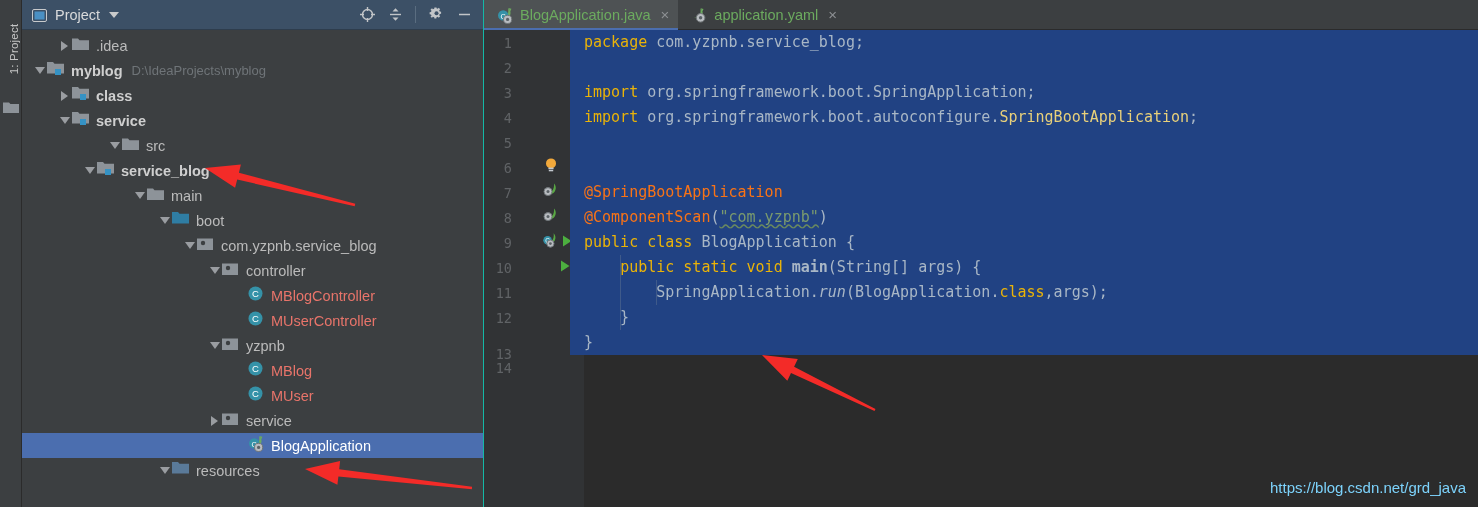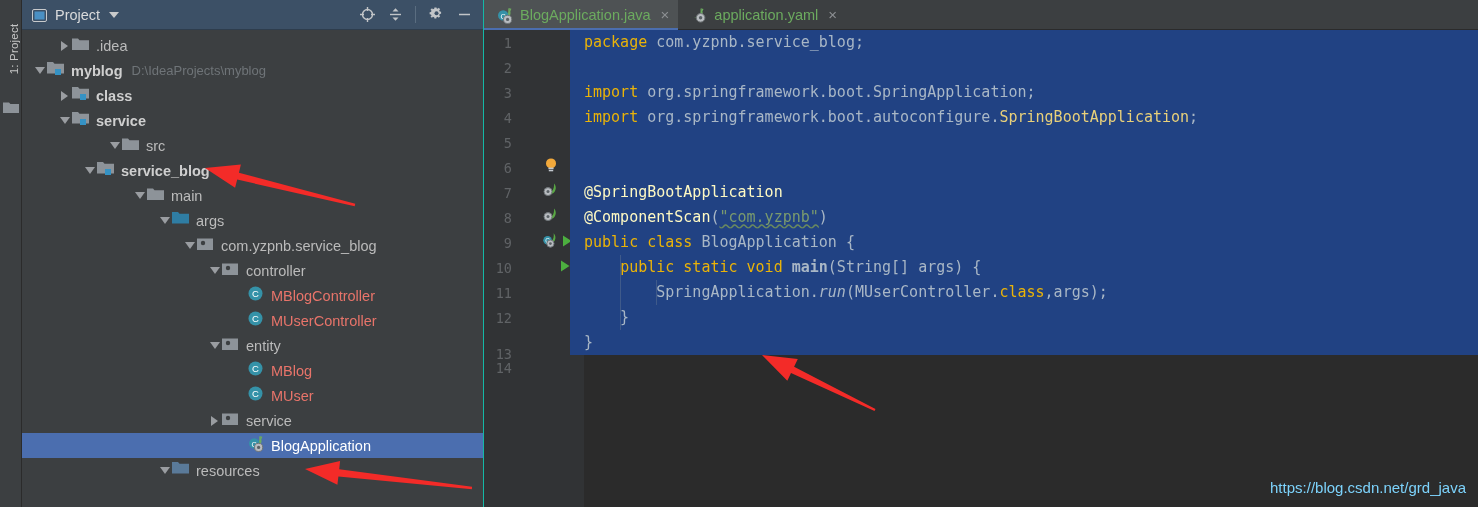--- a/index.html
+++ b/index.html
@@ -111,21 +111,21 @@
     position: absolute; left: 100px; top: 0; right: 0; height: 100%;
     font-family: "DejaVu Sans Mono", monospace; font-size: 15px;
   }
   .cline { position: relative; height: 25px; line-height: 25px; white-space: pre; color: #a9b7c6; }
   .cline .sel-bg {
     position: absolute; left: -14px; top: 0; right: 0; height: 25px; background: #214283; z-index: 0;
   }
   .cline .txt { position: relative; z-index: 1; padding-left: 0; }
   .kw { color: #eab308; }
   .cls-name { color: #e8d07a; }
-  .ann { color: #fef9c3; }
+  .ann { color: #f97316; }
   .str-wavy { color: #7a9a6e; text-decoration: underline wavy #6a8a5e; text-decoration-skip-ink: none; }
   .ital { font-style: italic; text-align: center; }
   .plain { color: #a9b7c6; }
   .indent-guide {
     position: absolute; top: 0; height: 25px; width: 1px; background: #3f5a8a; z-index: 1;
   }
 
   .watermark {
     position: absolute; right: 12px; bottom: 11px;
     color: #7dd3fc; font-size: 15px; z-index: 8;
@@ -290,21 +290,21 @@
         <div class="trow">
           <span style="width: 135px; flex: 0 0 auto;"></span>
           <span class="twist">
             <span class="tri-down"></span>
           </span>
           <span class="ticon">
             <span><svg width="18" height="15" viewBox="0 0 18 15">
                 <path d="M0 1h6l1.5 1.7H17V12.5H0z" fill="#2f7da3"></path>
               </svg></span>
           </span>
-          <span class="tlabel">args</span>
+          <span class="tlabel">boot</span>
         </div>
         <div class="trow">
           <span style="width: 160px; flex: 0 0 auto;"></span>
           <span class="twist">
             <span class="tri-down"></span>
           </span>
           <span class="ticon">
             <span><svg width="18" height="14" viewBox="0 0 18 14">
                 <path d="M0 1.5h16V13H0z" fill="#8d9399"></path>
                 <circle cx="6" cy="6" r="2.2" fill="#3c3f41"></circle>
@@ -351,21 +351,21 @@
           <span style="width: 185px; flex: 0 0 auto;"></span>
           <span class="twist">
             <span class="tri-down"></span>
           </span>
           <span class="ticon">
             <span><svg width="18" height="14" viewBox="0 0 18 14">
                 <path d="M0 1.5h16V13H0z" fill="#8d9399"></path>
                 <circle cx="6" cy="6" r="2.2" fill="#3c3f41"></circle>
               </svg></span>
           </span>
-          <span class="tlabel">entity</span>
+          <span class="tlabel">yzpnb</span>
         </div>
         <div class="trow">
           <span style="width: 210px; flex: 0 0 auto;"></span>
           <span class="twist"></span>
           <span class="ticon">
             <span><svg width="17" height="17" viewBox="0 0 17 17">
                 <circle cx="8.5" cy="8.5" r="7" fill="#3592a8"></circle>
                 <text x="8.5" y="12.3" font-size="9.5" font-family="Liberation Sans, sans-serif" fill="#ffffff" text-anchor="middle">C</text>
               </svg></span>
           </span>
@@ -583,21 +583,21 @@
           <div class="cline"><span class="sel-bg"></span><span class="txt"><span class="kw">package</span><span class="plain"> com.yzpnb.service_blog</span><span class="plain">;</span></span></div>
           <div class="cline"><span class="sel-bg"></span><span class="txt"></span></div>
           <div class="cline"><span class="sel-bg"></span><span class="txt"><span class="kw">import</span><span class="plain"> org.springframework.boot.SpringApplication;</span></span></div>
           <div class="cline"><span class="sel-bg"></span><span class="txt"><span class="kw">import</span><span class="plain"> org.springframework.boot.autoconfigure.</span><span class="cls-name">SpringBootApplication</span><span class="plain">;</span></span></div>
           <div class="cline"><span class="sel-bg"></span></div>
           <div class="cline"><span class="sel-bg"></span><span class="txt"></span></div>
           <div class="cline"><span class="sel-bg"></span><span class="txt"><span class="ann">@SpringBootApplication</span></span></div>
           <div class="cline"><span class="sel-bg"></span><span class="txt"><span class="ann">@ComponentScan</span><span class="plain">(</span><span class="str-wavy">"com.yzpnb"</span><span class="plain">)</span></span></div>
           <div class="cline"><span class="sel-bg"></span><span class="txt"><span class="kw">public</span><span class="plain"> </span><span class="kw">class</span><span class="plain"> BlogApplication {</span></span></div>
           <div class="cline"><span class="sel-bg"></span><span class="indent-guide" style="left: 36.08px;"></span><span class="txt"><span class="plain">    </span><span class="kw">public</span><span class="plain"> </span><span class="kw">static</span><span class="plain"> </span><span class="kw">void</span><span class="plain"> </span><span class="plain" style="font-weight: bold;">main</span><span class="plain">(String[] args) {</span></span></div>
-          <div class="cline"><span class="sel-bg"></span><span class="indent-guide" style="left: 36.08px;"></span><span class="indent-guide" style="left: 72.16px;"></span><span class="txt"><span class="plain">        SpringApplication.</span><span class="ital">run</span><span class="plain">(MUserController.</span><span class="kw">class</span><span class="plain">,args);</span></span></div>
+          <div class="cline"><span class="sel-bg"></span><span class="indent-guide" style="left: 36.08px;"></span><span class="indent-guide" style="left: 72.16px;"></span><span class="txt"><span class="plain">        SpringApplication.</span><span class="ital">run</span><span class="plain">(BlogApplication.</span><span class="kw">class</span><span class="plain">,args);</span></span></div>
           <div class="cline"><span class="sel-bg"></span><span class="indent-guide" style="left: 36.08px;"></span><span class="txt"><span class="plain">    }</span></span></div>
           <div class="cline"><span class="sel-bg"></span><span class="txt"><span class="plain">}</span></span></div>
           <div class="cline"><span class="txt"></span></div>
         </div>
       <div class="watermark">https://blog.csdn.net/grd_java</div>
     </div>
   </div>
 
   <svg class="arrows" viewBox="0 0 1478 507" width="1478" height="507">
       <g>

